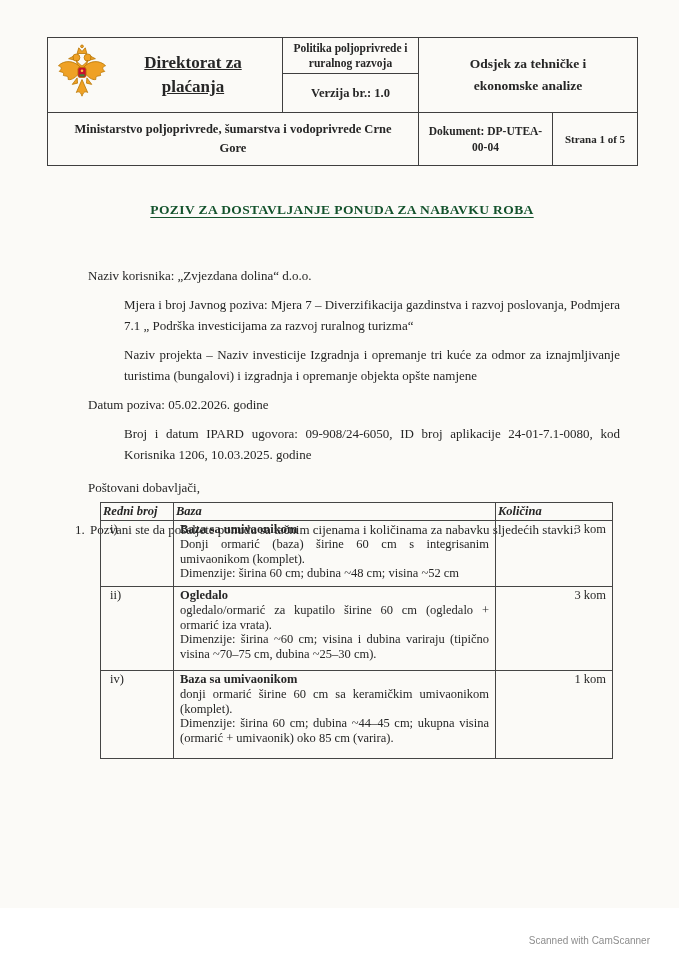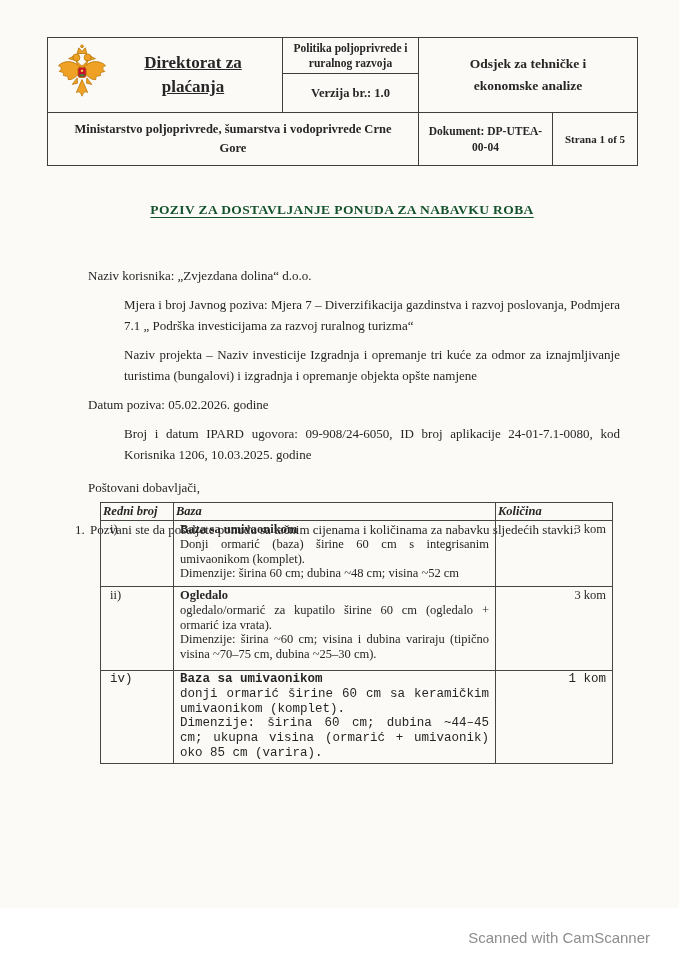--- a/index.html
+++ b/index.html
@@ -76,27 +76,27 @@
   }
   .num-cell { padding-left: 9px !important; }
   .qty-cell { text-align: right; }
   .item-name { font-weight: normal; text-align: justify; }
   .item-name .bold { font-weight: bold; }
   .item-line { text-align: justify; }
   .item-line:empty { display: none; }
   tr.r0 { height: 66px; }
   tr.r1 { height: 84px; }
   tr.r2 { height: 43px; }
-  tr.r3 { height: 88px; font-family: Liberation Mono, monospace; }
+  tr.r3 { height: 88px; }
 
   
   .scan-footer {
     position: absolute; right: 29px; bottom: 14px;
     font-family: "Liberation Sans", sans-serif;
-    font-size: 15px; color: #8d8d8d;
+    font-size: 10px; color: #8d8d8d;
   }
 </style>
 </head>
 <body>
 
 <div class="bottom-strip"></div>
 
 <table class="header-table">
   <colgroup>
     <col style="width:235px">

